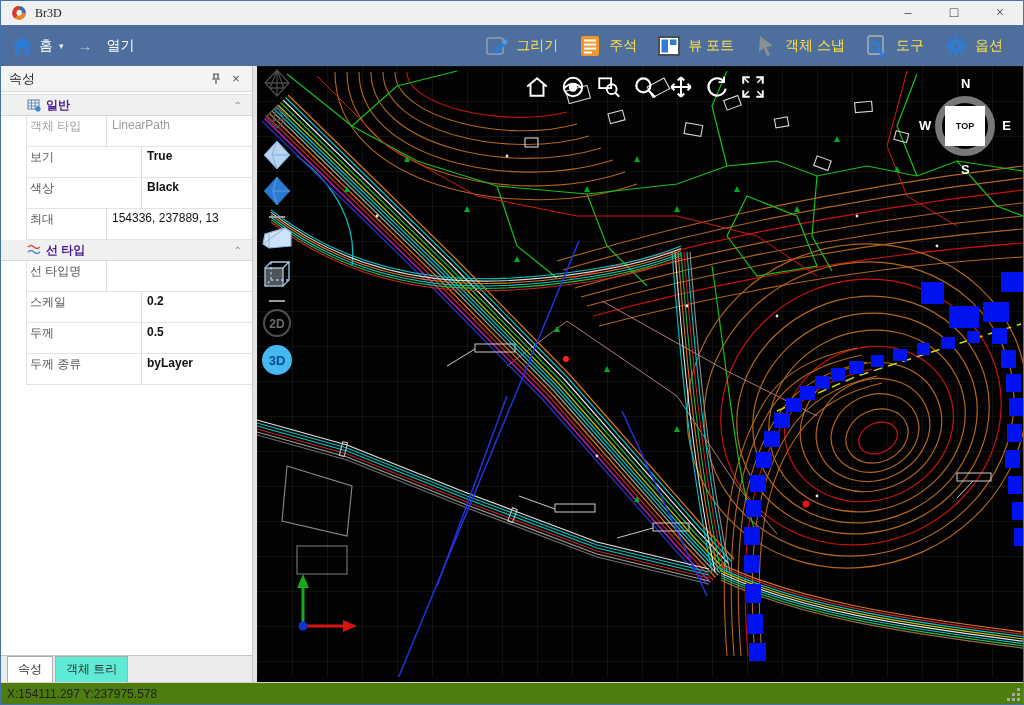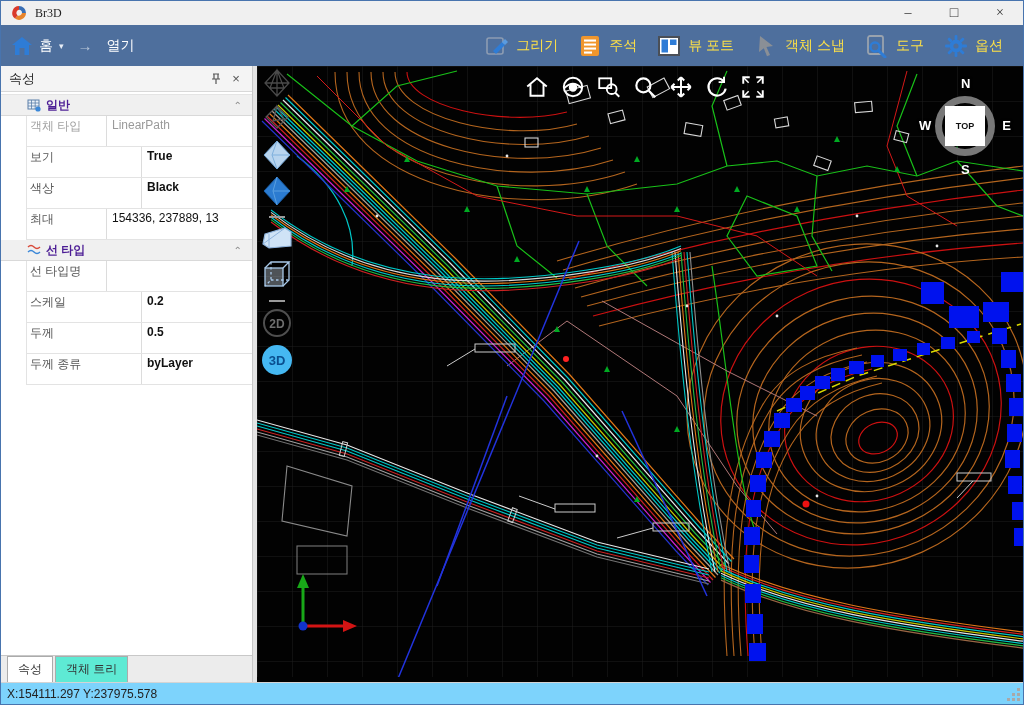--- a/index.html
+++ b/index.html
@@ -61,21 +61,21 @@
   .compass { position:absolute; right:10px; top:12px; width:96px; height:96px; }
   .compass .ring { position:absolute; left:18px; top:18px; width:60px; height:60px; border:7px solid #787878; border-radius:50%; }
   .compass .cletter { position:absolute; color:#fff; font-weight:bold; font-size:13px; text-shadow:0 0 3px #000; }
   .compass .cl-n { top:-2px; left:44px; }
   .compass .cl-s { bottom:-3px; left:44px; }
   .compass .cl-w { left:2px; top:40px; }
   .compass .cl-e { right:2px; top:40px; }
   .compass .topface { position:absolute; left:28px; top:28px; width:40px; height:40px; background:#fff; display:flex; align-items:center; justify-content:center; font-size:9px; font-weight:bold; color:#111; }
 
   
-  .statusbar { height:22px; background:#7dd3fc; border-top:1px solid #d4d4d4; display:flex; align-items:center; padding:0 6px; flex:0 0 auto; position:relative; }
+  .statusbar { height:22px; background:#4d7c0f; border-top:1px solid #d4d4d4; display:flex; align-items:center; padding:0 6px; flex:0 0 auto; position:relative; }
   .statusbar .coords { font-size:12px; color:#222; }
   .grip { position:absolute; right:3px; bottom:3px; width:12px; height:12px; }
   .grip i { position:absolute; width:3px; height:3px; background:#a8a8a8; }
 </style>
 </head>
 <body>
 
 <div class="window">
 
   <div class="titlebar">

